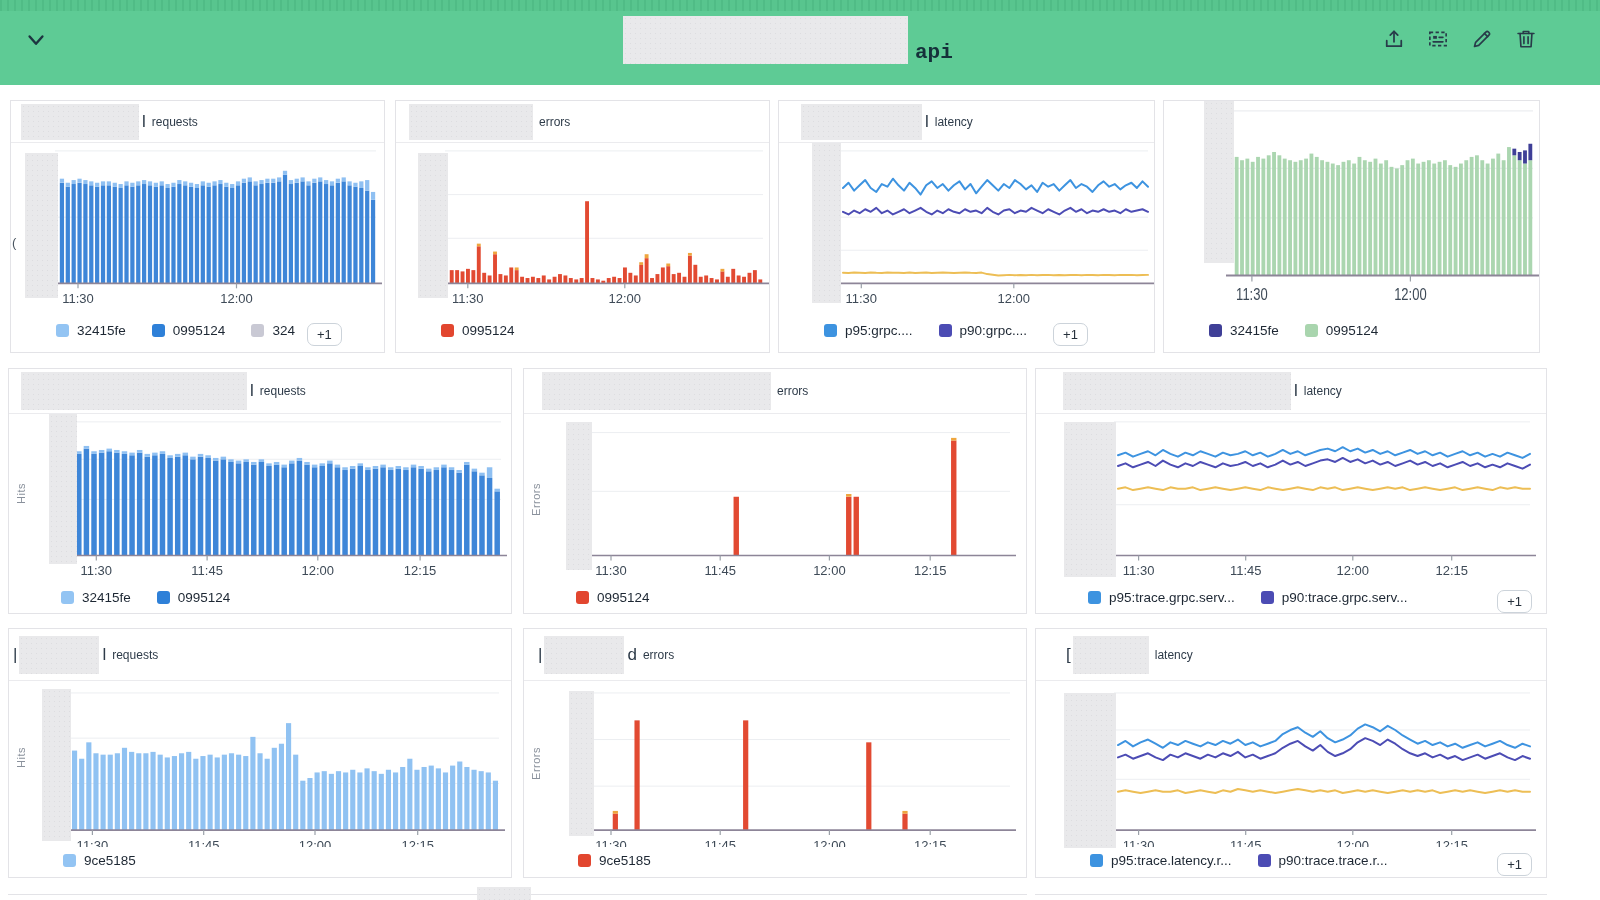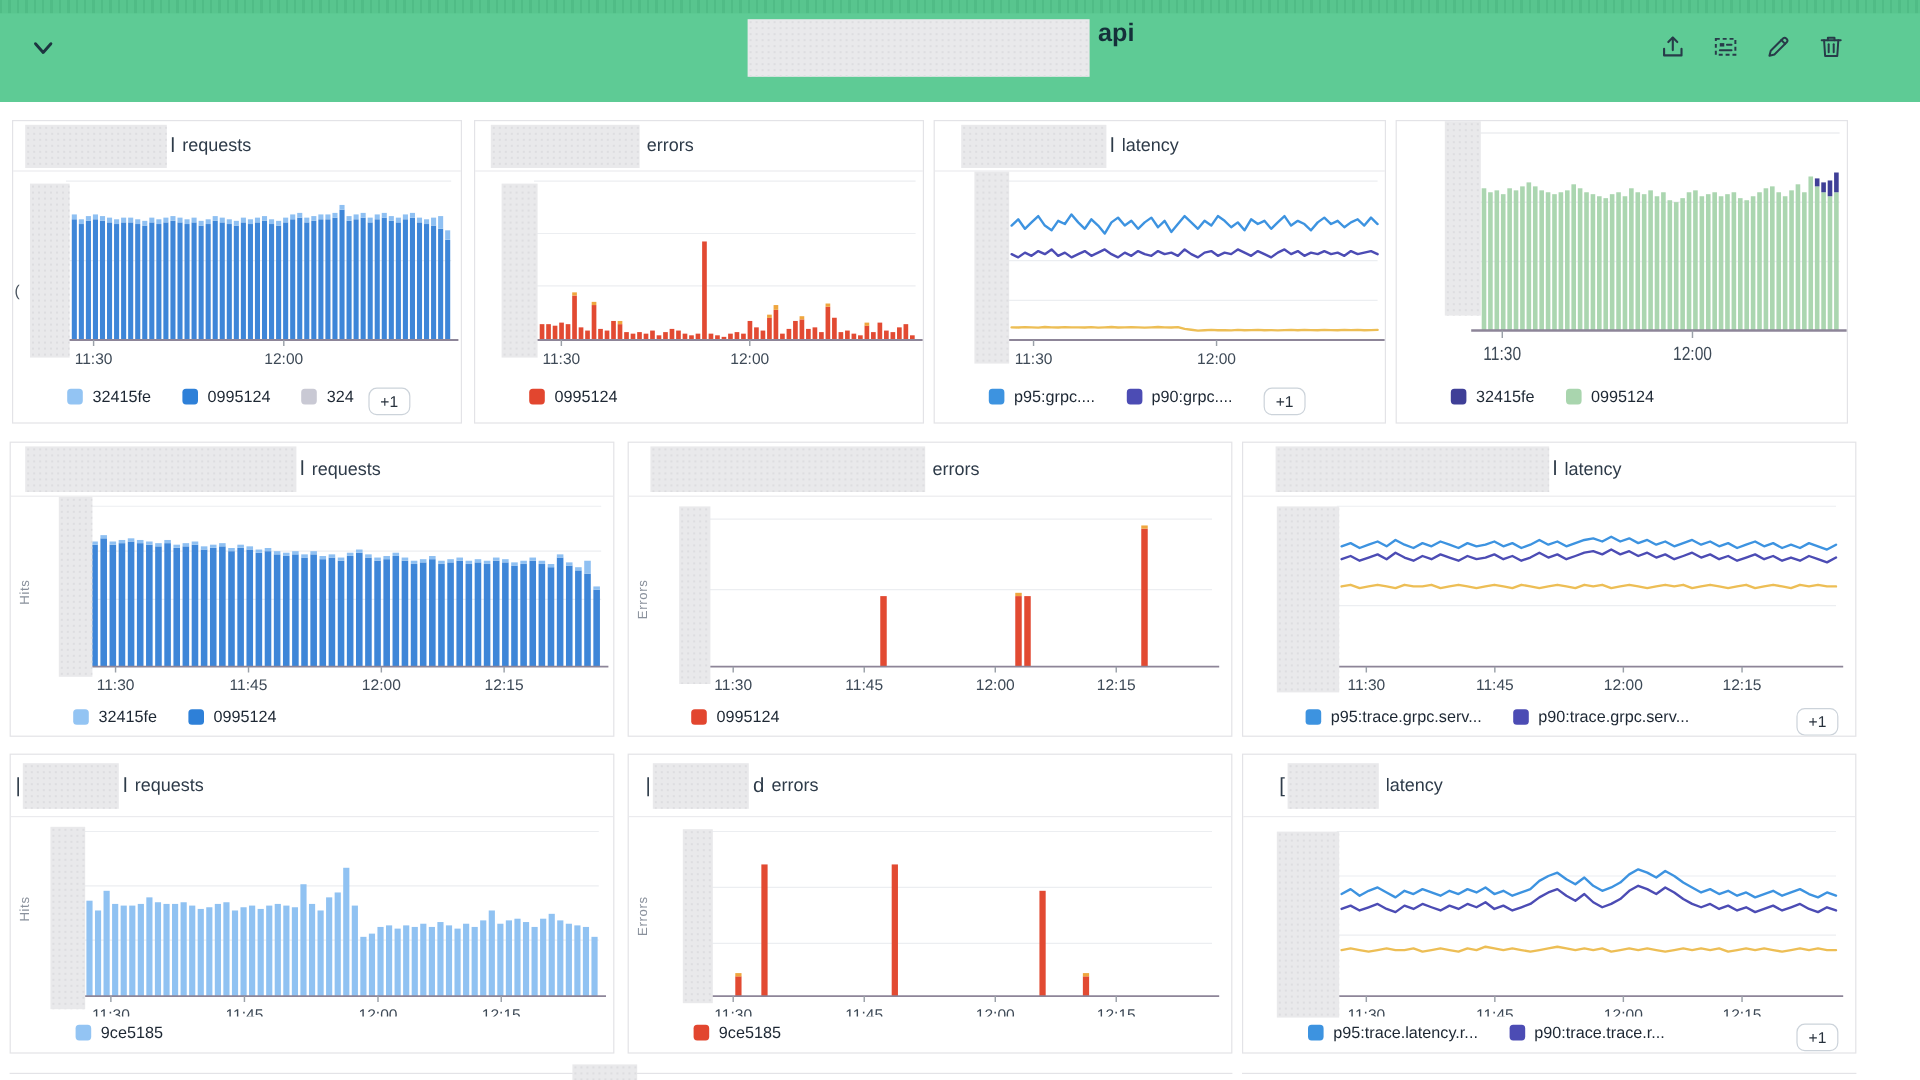--- a/index.html
+++ b/index.html
@@ -3,38 +3,38 @@
 <meta charset="utf-8">
 <style>
   html,body{margin:0;padding:0;background:#fff;font-family:"Liberation Sans",sans-serif;}
   #stage{position:relative;width:1600px;height:900px;overflow:hidden;background:#fff;}
 
   
   header{position:absolute;left:0;top:0;width:1600px;height:85px;background:#5ecb95;}
   .hdr-strip{position:absolute;left:0;top:0;width:100%;height:11px;background:#58c58e;
     background-image:repeating-linear-gradient(90deg,#50bc86 0 2px,#58c58e 2px 7px);}
   .hdr-chevron{position:absolute;left:20px;top:28px;width:32px;height:28px;border:none;background:transparent;cursor:pointer;padding:0;}
-  .hdr-title{position:absolute;left:623px;top:16px;display:flex;align-items:flex-start;}
+  .hdr-title{position:absolute;left:623px;top:16px;display:flex;align-items:flex-end;font-family:Liberation Mono, monospace;}
   .hdr-redact{width:285px;height:48px;}
   .hdr-title .t{margin-left:7px;font-size:21px;font-weight:bold;color:#15303a;}
   .hdr-icons{position:absolute;right:62px;top:28px;display:flex;gap:20px;align-items:center;}
   .hdr-icons button{border:none;background:transparent;padding:0;width:24px;height:24px;cursor:pointer;color:#283b49;}
 
   
   .redact{background:#e9e9eb;background-image:radial-gradient(#dddde0 .8px,transparent .8px);background-size:5px 5px;display:inline-block;}
 
   
   .panel{position:absolute;background:#fff;border:1px solid #e3e3e7;box-sizing:border-box;display:flex;flex-direction:column;}
   .ptitle{display:flex;align-items:center;border-bottom:1px solid #ebebee;flex:0 0 auto;box-sizing:border-box;}
   .r1 .ptitle{height:42px;} .r2 .ptitle{height:45px;} .r3 .ptitle{height:52px;}
   .ptitle .pre{font-size:17px;color:#2e3b49;margin-right:2px;}
   .ptitle .tbox{height:36px;flex:0 0 auto;}
   .r2 .ptitle .tbox,.r3 .ptitle .tbox{height:38px;}
   .ptitle .post{font-size:17px;color:#2e3b49;margin-left:3px;}
-  .ptitle h3{font-size:15px;font-weight:400;color:#2e3b49;margin:0 0 0 6px;}
+  .ptitle h3{font-size:12px;font-weight:400;color:#2e3b49;margin:0 0 0 6px;}
   .pbody{position:relative;flex:1 1 auto;}
   .pbody svg{position:absolute;inset:0;width:100%;height:100%;}
   .ybox{position:absolute;z-index:2;}
   .ylab{position:absolute;left:6px;top:40%;transform:rotate(180deg);writing-mode:vertical-rl;
         font-size:11px;color:#8a919c;letter-spacing:.5px;z-index:1;}
   .yparen{position:absolute;left:1px;top:92px;font-size:13px;color:#4a5560;z-index:1;}
   .plegend{flex:0 0 auto;display:flex;align-items:flex-start;gap:26px;box-sizing:border-box;}
   .r1 .plegend{height:36px;padding:7px 10px 0 45px;}
   .r2 .plegend{height:27px;padding:4px 14px 0 52px;}
   .r3 .plegend{height:30px;padding:6px 14px 0 54px;}

